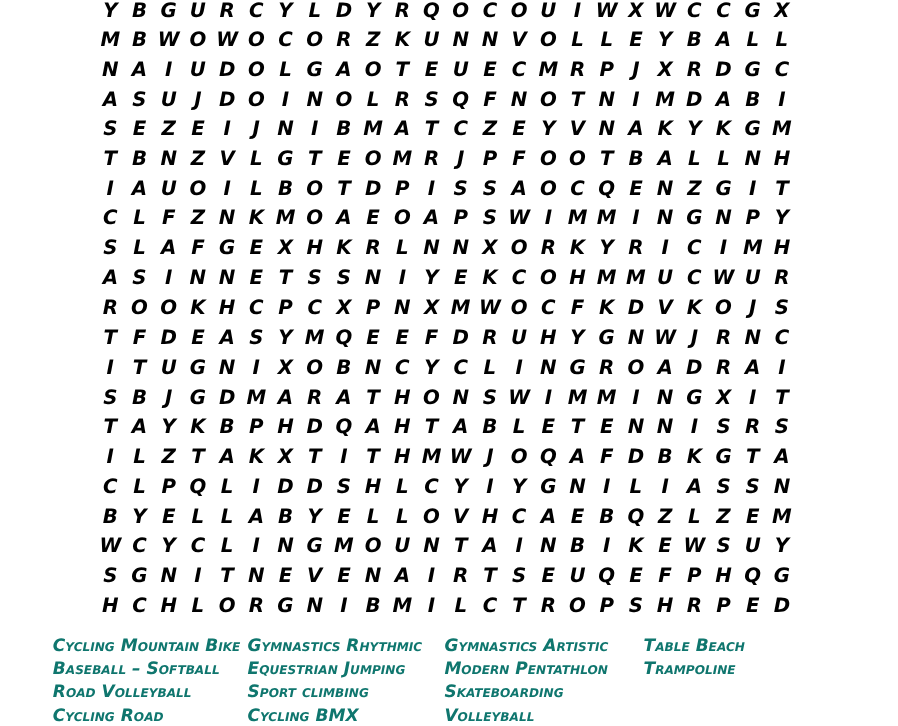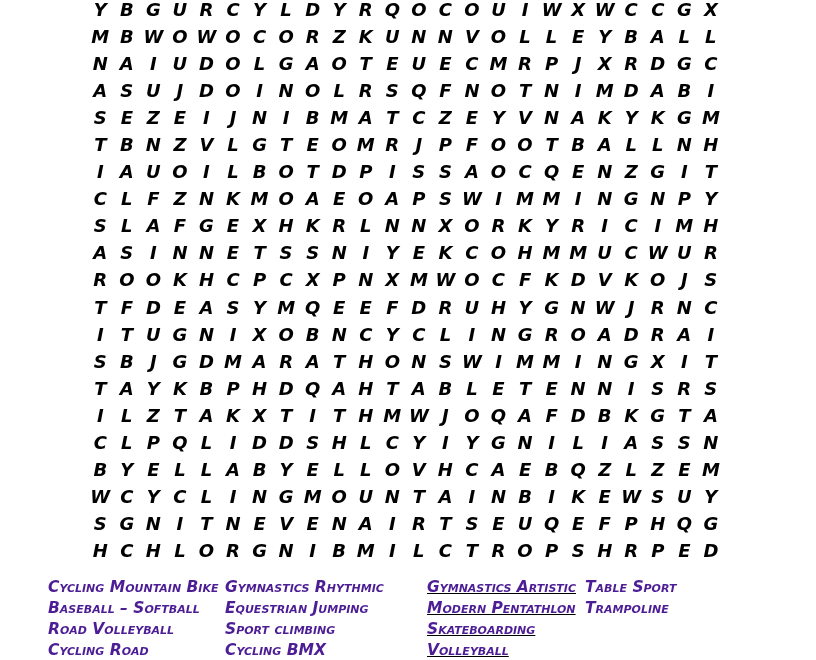--- a/index.html
+++ b/index.html
@@ -44,31 +44,31 @@
     top: 577px;
     width: 816px;
     height: 83px;
   }
   .wcol {
     position: absolute;
     top: 0;
   }
   .wcol-0 { left: 48px; }
   .wcol-1 { left: 225px; }
-  .wcol-2 { left: 427px; text-decoration: underline; }
+  .wcol-2 { left: 404px; }
   .wcol-3 { left: 585px; }
   .witem {
     height: 21px;
     line-height: 21px;
     font-weight: bold;
     font-style: oblique;
     font-variant: small-caps;
     font-size: 15.5px;
     white-space: nowrap;
-    color: #4c1d95;
+    color: #0f766e;
   }
 </style>
 </head>
 <body>
 
 <div class="page">
   <div class="grid">
       <div class="grid-row">
         <div class="cell">Y</div>
         <div class="cell">B</div>
@@ -629,17 +629,17 @@
         <div class="witem">Sport climbing</div>
         <div class="witem">Cycling BMX</div>
       </div>
       <div class="wcol wcol-2">
         <div class="witem">Gymnastics Artistic</div>
         <div class="witem">Modern Pentathlon</div>
         <div class="witem">Skateboarding</div>
         <div class="witem">Volleyball</div>
       </div>
       <div class="wcol wcol-3">
-        <div class="witem">Table Sport</div>
+        <div class="witem">Table Beach</div>
         <div class="witem">Trampoline</div>
       </div>
     </div>
 </div>
 
 </body></html>

